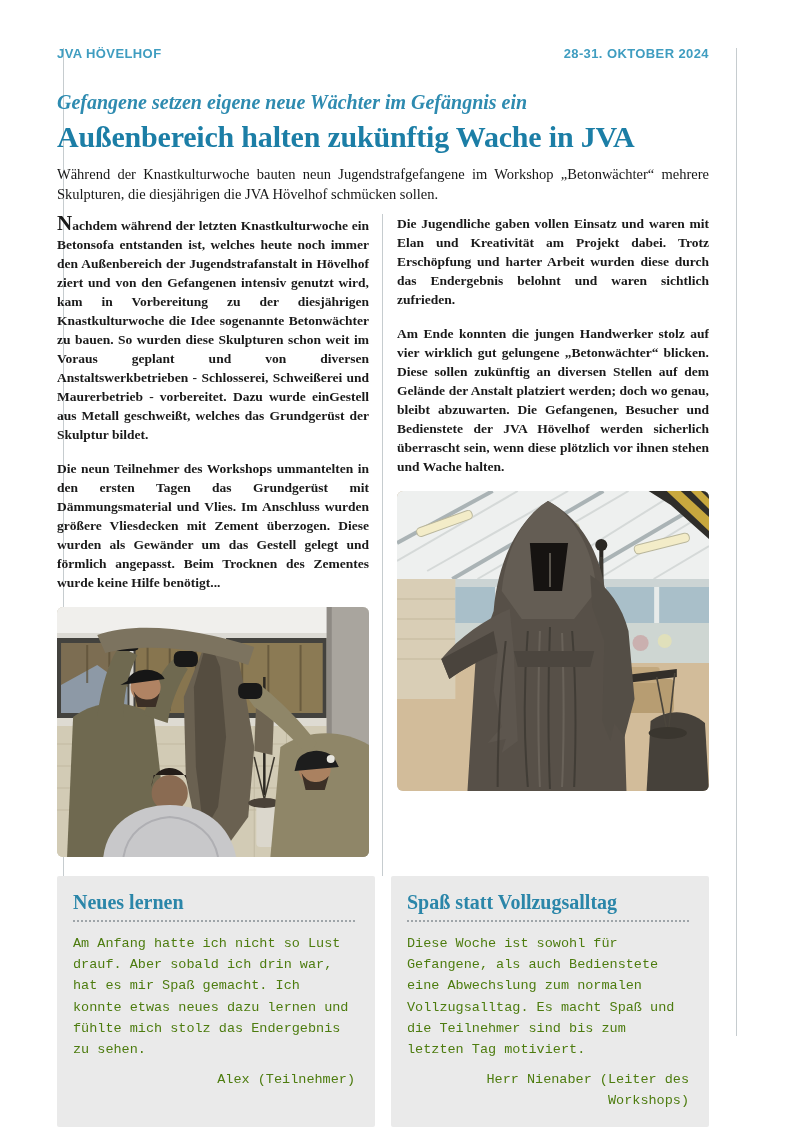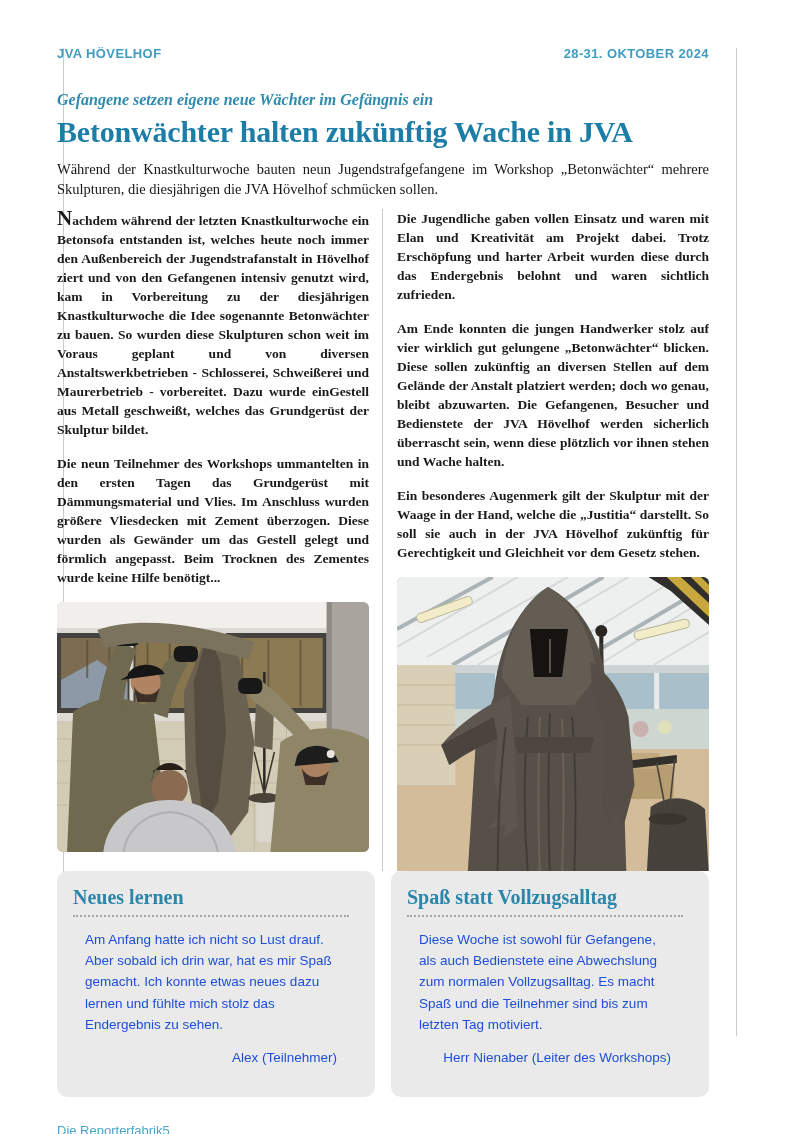--- a/index.html
+++ b/index.html
@@ -6,63 +6,63 @@
   .page{position:relative;width:800px;height:1134px;background:#ffffff;overflow:hidden;
         font-family:"Liberation Serif",serif;color:#1e1e1e;}
   .frame-line{position:absolute;top:48px;height:988px;width:1px;background:#c6cccf;}
   .frame-left{left:63px;}
   .frame-right{left:736px;}
   .inner{position:absolute;left:57px;top:46px;width:652px;}
 
   .masthead{display:flex;justify-content:space-between;align-items:baseline;
             font-family:"Liberation Sans",sans-serif;font-weight:700;font-size:13px;
             letter-spacing:.4px;color:#3f9dc0;}
-  .kicker{margin-top:30px;font-style:italic;font-weight:600;font-size:16px;color:#2e8bb0;}
+  .kicker{margin-top:30px;font-style:italic;font-weight:600;font-size:20px;color:#2e8bb0;}
   .headline{margin:6px 0 0 0;font-size:30px;line-height:1.12;font-weight:700;
             letter-spacing:-.2px;color:#1c7ea6;}
   .lede{margin:10px 0 0 0;font-size:14.5px;line-height:1.38;text-align:justify;color:#161616;}
 
   .columns{position:relative;display:flex;gap:28px;margin-top:10px;height:662px;overflow:hidden;}
   .col{width:312px;}
   .col-divider{position:absolute;left:325px;top:0;bottom:0;width:1px;background:#c6cccf;}
   .col p{margin:0 0 15px 0;font-size:13.5px;line-height:19px;text-align:justify;color:#1a1a1a;font-weight:bold;}
   .dropcap::first-letter{font-size:21px;}
 
   figure.photo{margin:14px 0 0 0;padding:0;width:312px;border-radius:6px;overflow:hidden;
                background:#ddd;}
   figure.photo svg{display:block;width:100%;height:100%;}
   .photo-left{height:250px;}
   .photo-right{height:300px;}
 
   .quote-row{display:flex;gap:16px;margin-top:0;}
-  .quote-box{background:#eaeaea;border-radius:10px;padding:15px 26px 16px 16px;width:302px;}
+  .quote-box{background:#eaeaea;border-radius:2px;padding:15px 20px 16px 16px;width:302px;}
   .quote-box h2{margin:0;font-size:20px;font-weight:700;color:#2b86a9;}
   .quote-rule{border-bottom:2px dotted #9fa5a9;margin:6px 0 11px 0;}
-  .quote-box p{margin:12px;font-family:Liberation Sans, sans-serif;font-size:13.5px;
-               line-height:1.58;color:#1d4ed8;}
+  .quote-box p{margin:0;font-family:Liberation Mono, monospace;font-size:13.5px;
+               line-height:1.58;color:#4d7c0f;}
   .quote-box .attr{margin-top:8px;text-align:right;}
 
   .page-footer{display:flex;justify-content:flex-start;margin-top:26px;
                font-family:"Liberation Sans",sans-serif;font-size:13px;color:#4aa4c8;}
 </style>
 </head>
 <body>
 
 <div class="page">
   <div class="frame-line frame-left"></div>
   <div class="frame-line frame-right"></div>
 
   <div class="inner">
     <div class="masthead">
       <span>JVA HÖVELHOF</span>
       <span>28-31. OKTOBER 2024</span>
     </div>
 
     <div class="kicker">Gefangene setzen eigene neue Wächter im Gefängnis ein</div>
-    <h1 class="headline">Betonwächter halten zukünftig Wache in JVA</h1>
+    <h1 class="headline">Außenbereich halten zukünftig Wache in JVA</h1>
     <p class="lede">Während der Knastkulturwoche bauten neun Jugendstrafgefangene im Workshop „Betonwächter“ mehrere Skulpturen, die diesjährigen die JVA Hövelhof schmücken sollen.</p>
 
     <div class="columns">
       <div class="col-divider"></div>
 
       <div class="col">
         <p class="dropcap">Nachdem während der letzten Knastkulturwoche ein Betonsofa entstanden ist, welches heute noch immer den Außenbereich der Jugendstrafanstalt in Hövelhof ziert und von den Gefangenen intensiv genutzt wird, kam in Vorbereitung zu der diesjährigen Knastkulturwoche die Idee sogenannte Betonwächter zu bauen. So wurden diese Skulpturen schon weit im Voraus geplant und von diversen Anstaltswerkbetrieben - Schlosserei, Schweißerei und Maurerbetrieb - vorbereitet. Dazu wurde einGestell aus Metall geschweißt, welches das Grundgerüst der Skulptur bildet.</p>
         <p>Die neun Teilnehmer des Workshops ummantelten in den ersten Tagen das Grundgerüst mit Dämmungsmaterial und Vlies. Im Anschluss wurden größere Vliesdecken mit Zement überzogen. Diese wurden als Gewänder um das Gestell gelegt und förmlich angepasst. Beim Trocknen des Zementes wurde keine Hilfe benötigt...</p>
 
         <figure class="photo photo-left">
@@ -141,21 +141,20 @@
             <path d="M94,180 a18,18 0 0 1 36,-2 l-2,-10 -32,0 Z" fill="#241d18"></path>
             <path d="M46,250 C50,216 78,198 112,198 C146,198 172,218 178,250 Z" fill="#c8c8ca"></path>
             <path d="M66,250 C70,226 88,212 112,210 C138,212 156,228 160,250" fill="none" stroke="#afafb3" stroke-width="2"></path>
           </svg>
         </figure>
       </div>
 
       <div class="col">
         <p>Die Jugendliche gaben vollen Einsatz und waren mit Elan und Kreativität am Projekt dabei. Trotz Erschöpfung und harter Arbeit wurden diese durch das Endergebnis belohnt und waren sichtlich zufrieden.</p>
         <p>Am Ende konnten die jungen Handwerker stolz auf vier wirklich gut gelungene „Betonwächter“ blicken. Diese sollen zukünftig an diversen Stellen auf dem Gelände der Anstalt platziert werden; doch wo genau, bleibt abzuwarten. Die Gefangenen, Besucher und Bedienstete der JVA Hövelhof werden sicherlich überrascht sein, wenn diese plötzlich vor ihnen stehen und Wache halten.</p>
-        <p>Ein besonderes Augenmerk gilt der Skulptur mit der Waage in der Hand, welche die „Justitia“ darstellt. So soll sie auch in der JVA Hövelhof zukünftig für Gerechtigkeit und Gleichheit vor dem Gesetz stehen.</p>
 
         <figure class="photo photo-right">
           <svg viewBox="0 0 310 300" preserveAspectRatio="none">
 
             <rect x="0" y="0" width="310" height="300" fill="#d2bc9a"></rect>
 
             <rect x="0" y="0" width="310" height="88" fill="#eef0ef"></rect>
             <g stroke="#d5d9d8" stroke-width="2">
               <line x1="0" y1="70" x2="120" y2="0"></line>
                 <line x1="30" y1="80" x2="170" y2="0"></line>

